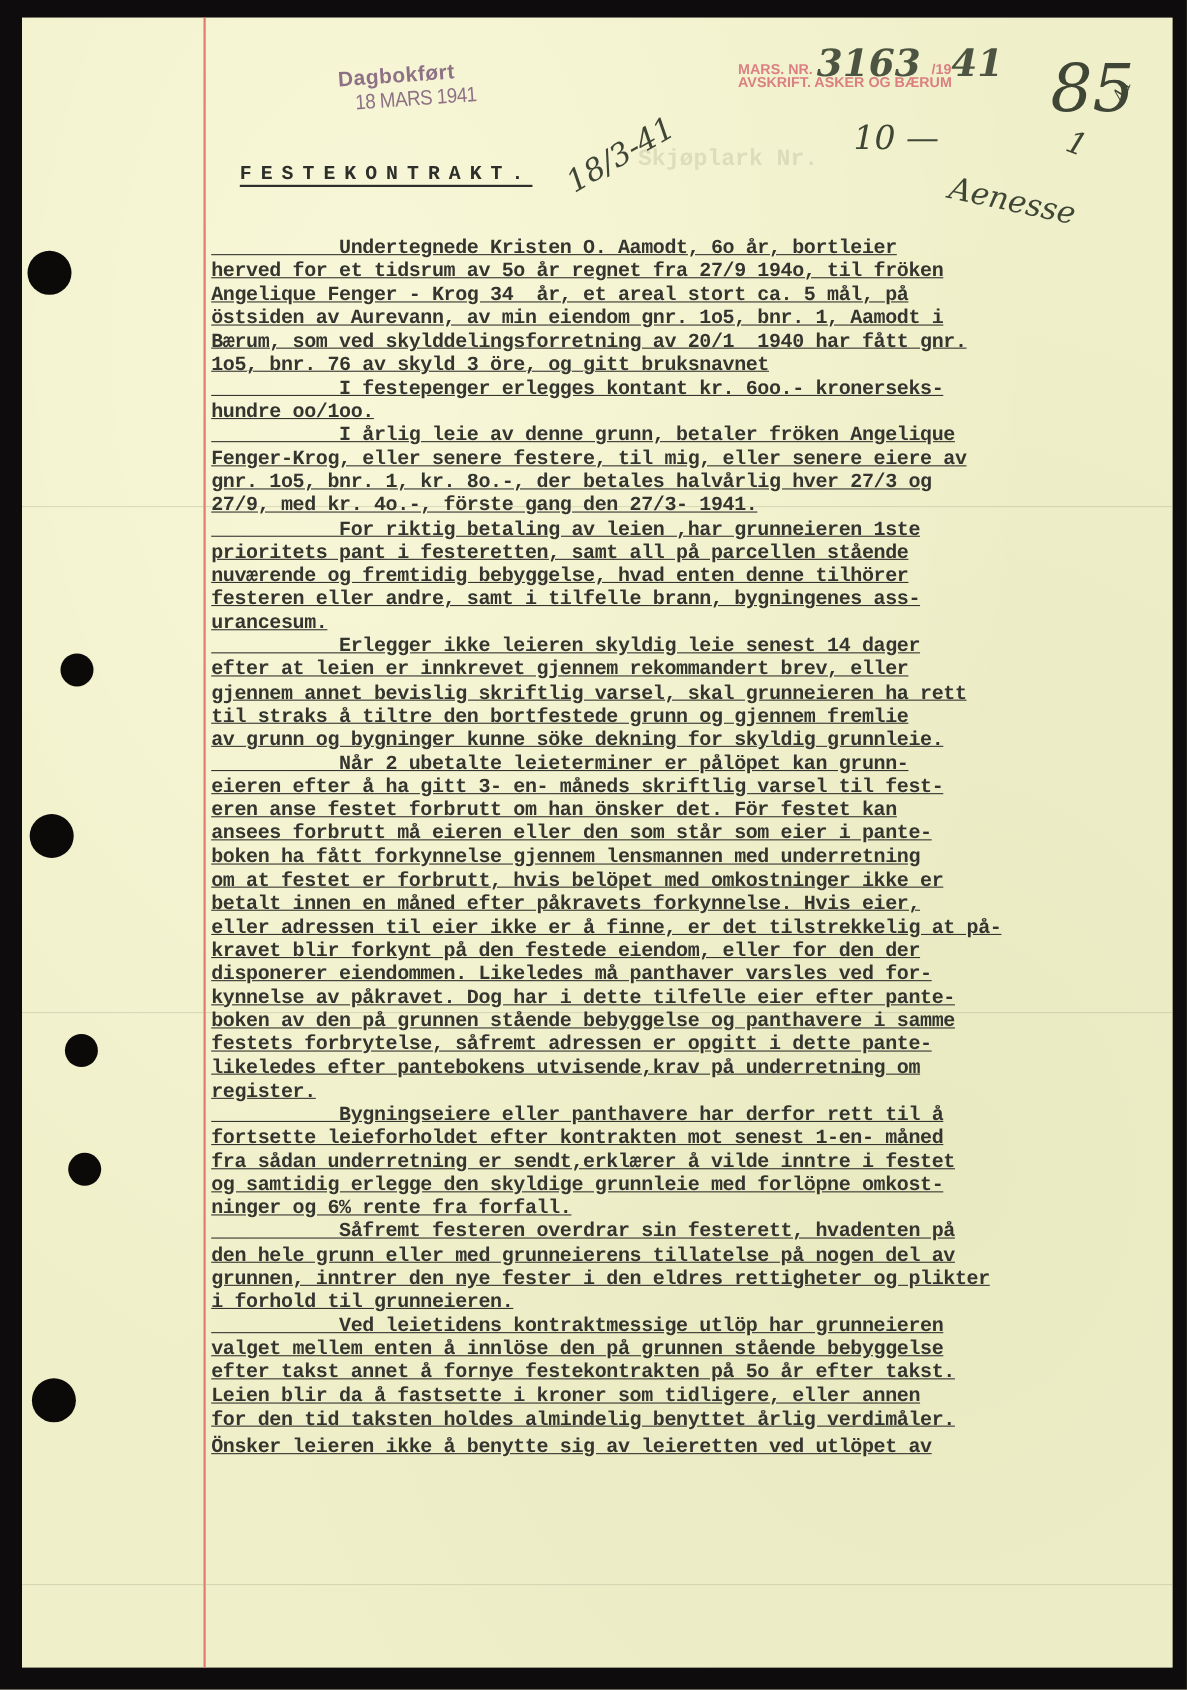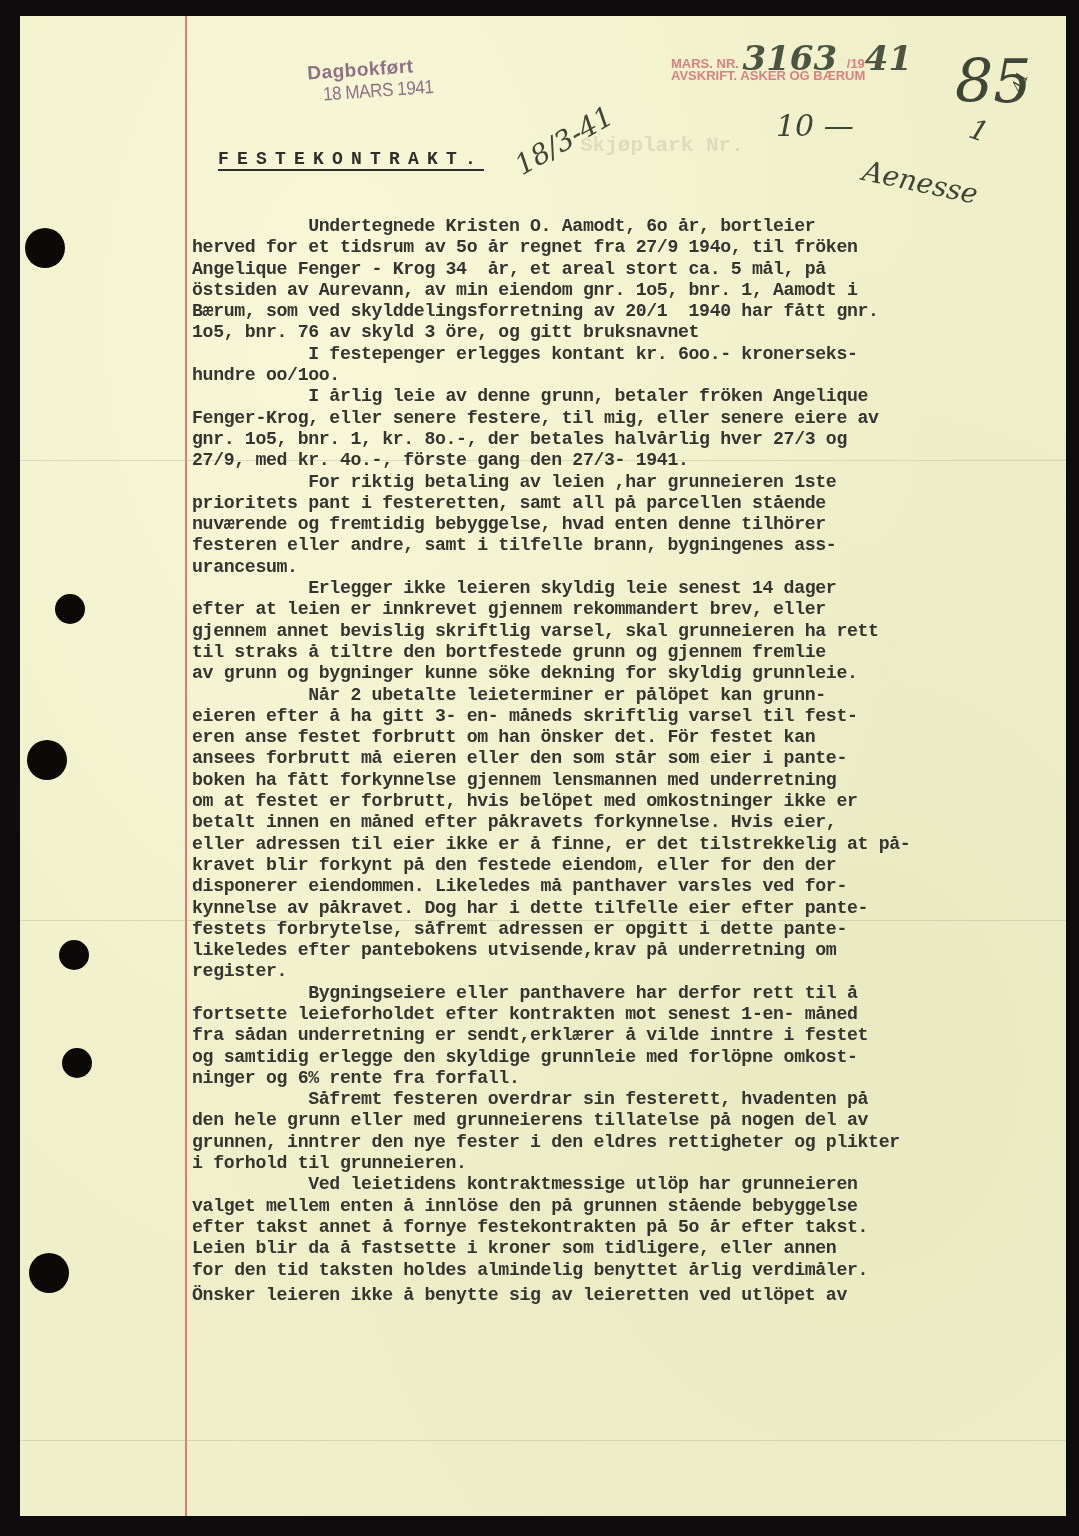--- a/index.html
+++ b/index.html
@@ -45,21 +45,21 @@
       letter-spacing: 8.2px; color: #2e2e2a; text-decoration: underline;
       text-decoration-thickness: 2px; text-underline-offset: 5px;
     }
     .body-text {
       position: absolute; left: 172px; top: 200px; width: 880px;
       font-size: 18.2px; line-height: 21.3px; color: #353530;
       font-family: "Liberation Mono", "DejaVu Sans Mono", monospace;
       font-weight: bold; letter-spacing: -0.35px;
     }
     .para { margin: 0; padding: 0; }
-    .line { display: block; white-space: pre; }
+    .line { display: block; white-space: pre; text-decoration: underline; }
     .ghost {
       position: absolute; color: rgba(120,120,100,0.18); font-size: 21px; font-weight: bold;
       white-space: pre;
     }
   </style>
 </head>
 <body>
 
 <div class="paper">
   <div class="margin-line"></div>
@@ -137,20 +137,21 @@
       <span class="line">eieren efter å ha gitt 3- en- måneds skriftlig varsel til fest-</span>
       <span class="line">eren anse festet forbrutt om han önsker det. För festet kan</span>
       <span class="line">ansees forbrutt må eieren eller den som står som eier i pante-</span>
       <span class="line">boken ha fått forkynnelse gjennem lensmannen med underretning</span>
       <span class="line">om at festet er forbrutt, hvis belöpet med omkostninger ikke er</span>
       <span class="line">betalt innen en måned efter påkravets forkynnelse. Hvis eier,</span>
       <span class="line">eller adressen til eier ikke er å finne, er det tilstrekkelig at på-</span>
       <span class="line">kravet blir forkynt på den festede eiendom, eller for den der</span>
       <span class="line">disponerer eiendommen. Likeledes må panthaver varsles ved for-</span>
       <span class="line">kynnelse av påkravet. Dog har i dette tilfelle eier efter pante-</span>
+      <span class="line">boken av den på grunnen stående bebyggelse og panthavere i samme</span>
       <span class="line">festets forbrytelse, såfremt adressen er opgitt i dette pante-</span>
       <span class="line">likeledes efter pantebokens utvisende,krav på underretning om</span>
       <span class="line">register.</span>
     </div>
     <div class="para">
       <span class="line">           Bygningseiere eller panthavere har derfor rett til å</span>
       <span class="line">fortsette leieforholdet efter kontrakten mot senest 1-en- måned</span>
       <span class="line">fra sådan underretning er sendt,erklærer å vilde inntre i festet</span>
       <span class="line">og samtidig erlegge den skyldige grunnleie med forlöpne omkost-</span>
       <span class="line">ninger og 6% rente fra forfall.</span>

